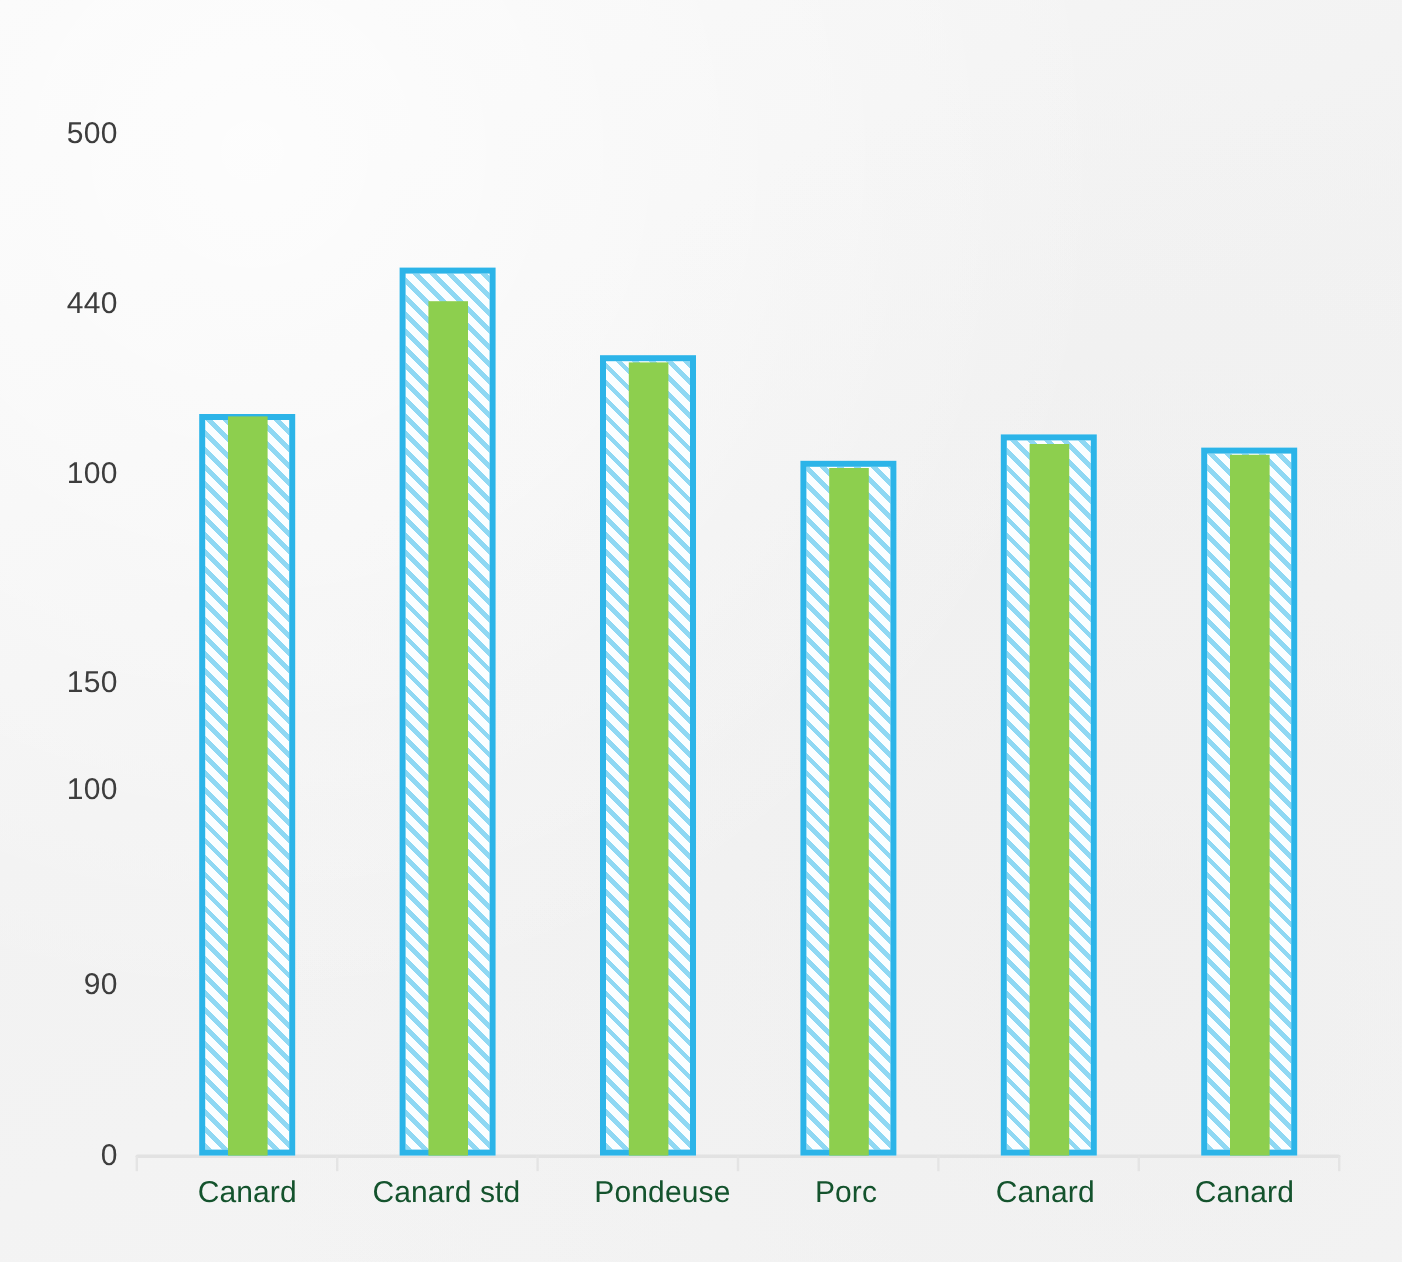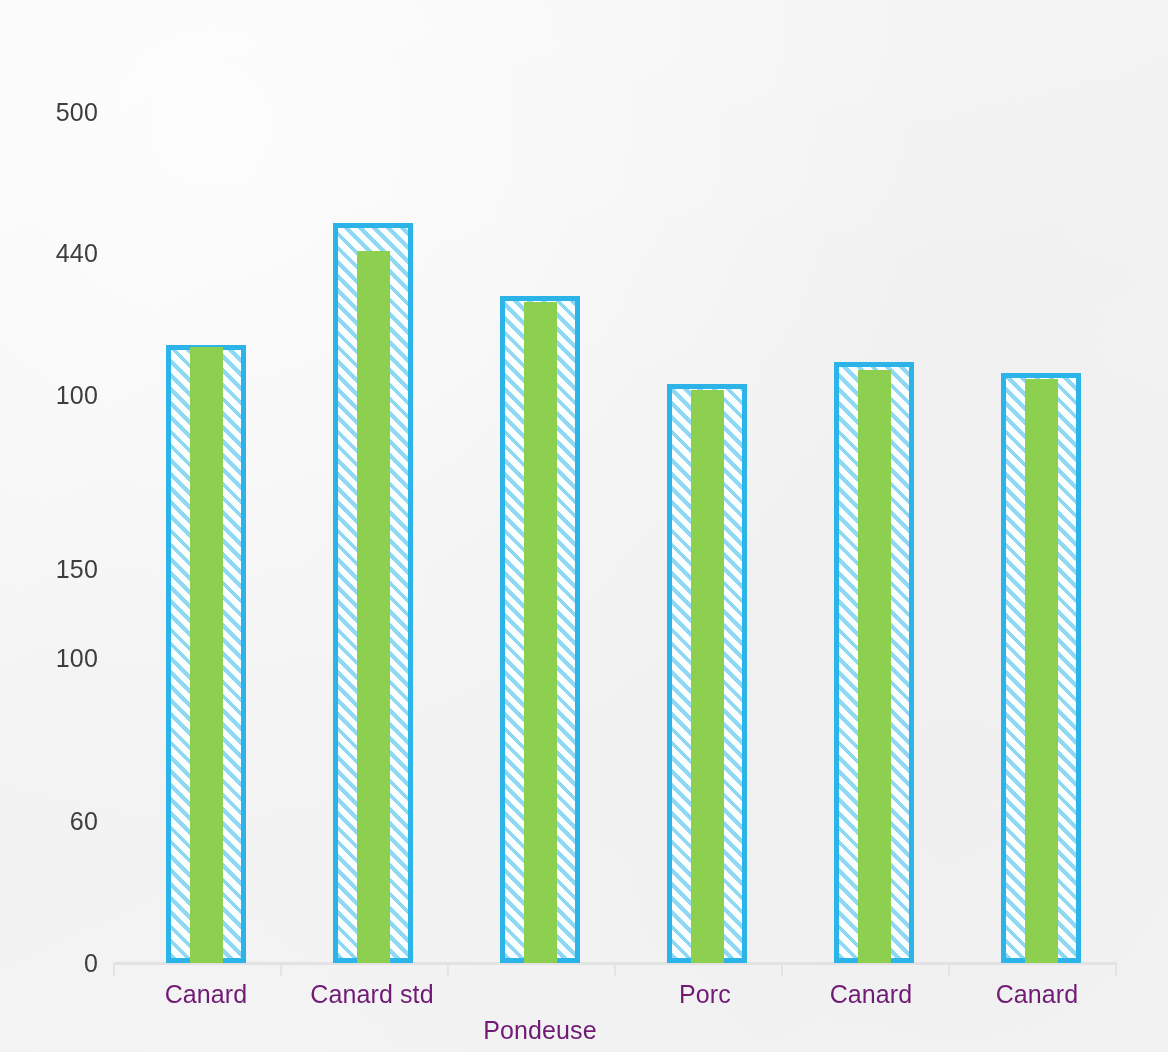--- a/index.html
+++ b/index.html
@@ -144,40 +144,40 @@
     position: absolute;
     bottom: 0;
     background-color: #8dcf4e;
   }
 
   .x-cat-label {
     position: absolute;
     top: 980px;
     transform: translateX(-50%);
     font-size: 25px;
-    color: #701a75;
+    color: #14532d;
     white-space: nowrap;
     letter-spacing: 0.1px;
   }
 </style>
 </head>
 <body>
 
 <div id="texture-overlay"></div>
 
 <div id="chart-root">
 
 
   <div id="y-axis-labels">
     <span class="y-tick-label" style="top:112px;">500</span>
     <span class="y-tick-label" style="top:253px;">440</span>
     <span class="y-tick-label" style="top:395px;">100</span>
     <span class="y-tick-label" style="top:537px;margin-top:32px;">150</span>
     <span class="y-tick-label" style="top:658px;">100</span>
-    <span class="y-tick-label" style="top:821px;">60</span>
+    <span class="y-tick-label" style="top:821px;">90</span>
     <span class="y-tick-label" style="top:963px;">0</span>
   </div>
 
   <div id="x-axis-line"></div>
   <div class="x-tick" style="left:113px;"></div>
   <div class="x-tick" style="left:280px;"></div>
   <div class="x-tick" style="left:447px;"></div>
   <div class="x-tick" style="left:614px;"></div>
   <div class="x-tick" style="left:781px;"></div>
   <div class="x-tick" style="left:948px;"></div>
@@ -213,19 +213,19 @@
     <div class="bar-group" style="left:1001px;width:80px;">
       <div class="bar-dec" style="width: 80px; height: 590.027px;"></div>
       <div class="bar-janv" style="left: 24px; width: 33px; height: 584.353px;"></div>
     </div>
 
   </div>
 
   <div id="x-axis-labels">
     <span class="x-cat-label" style="left:206px;">Canard</span>
     <span class="x-cat-label" style="left:372px;">Canard std</span>
-    <span class="x-cat-label" style="left:540px;margin-top:36px;">Pondeuse</span>
+    <span class="x-cat-label" style="left:552px;">Pondeuse</span>
     <span class="x-cat-label" style="left:705px;">Porc</span>
     <span class="x-cat-label" style="left:871px;">Canard</span>
     <span class="x-cat-label" style="left:1037px;">Canard</span>
   </div>
 
 </div>
 
 </body></html>

